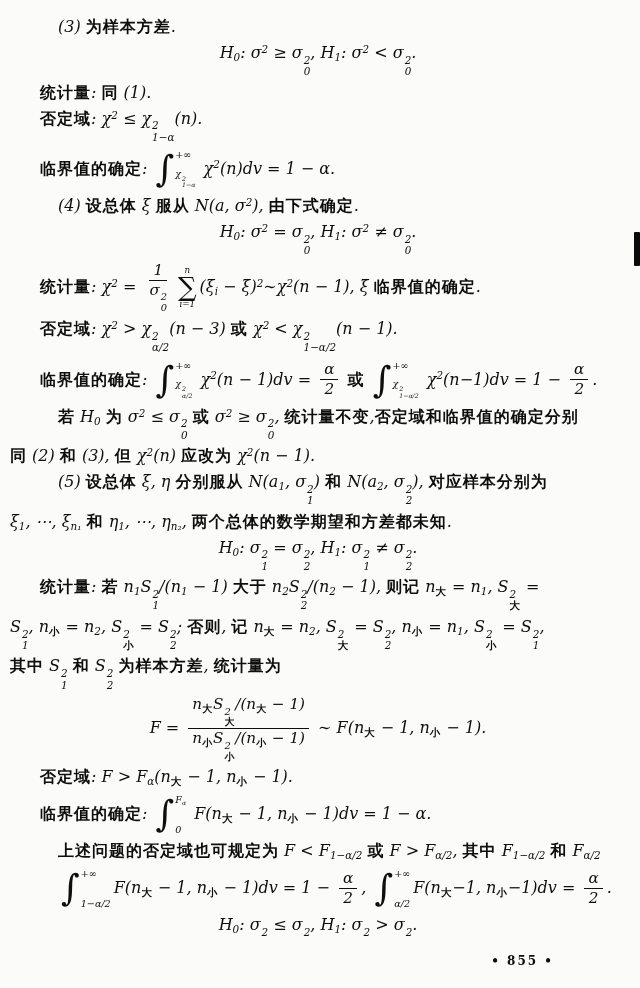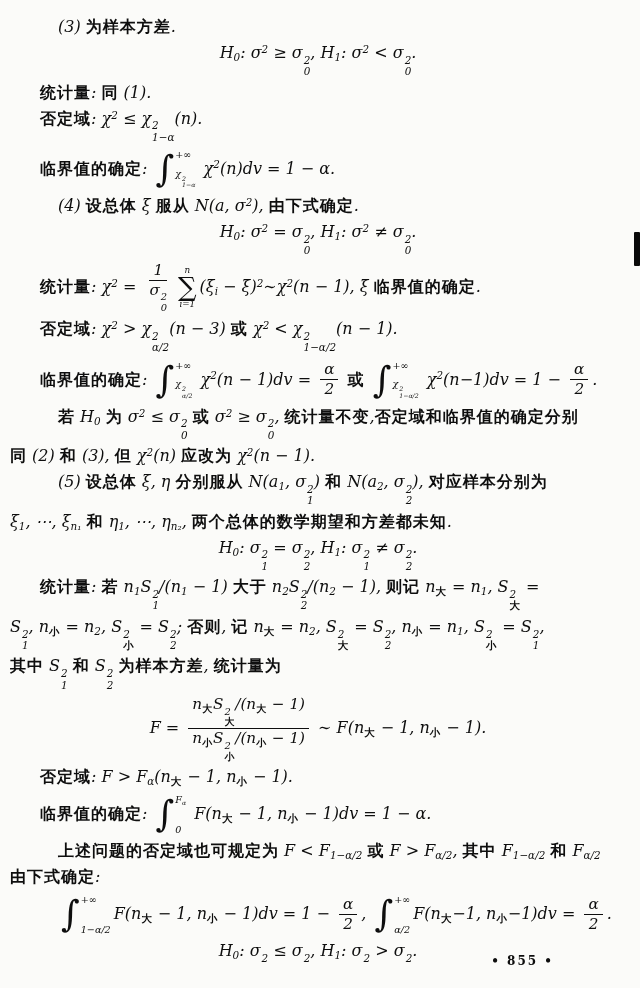--- a/index.html
+++ b/index.html
@@ -236,21 +236,20 @@
       </span><span class="math"> ∼ F(n</span><span class="sub"><span class="cjk">大</span></span><span class="math"> − 1, n</span><span class="sub"><span class="cjk">小</span></span><span class="math"> − 1).</span></div>
     <div class="line i1"><span class="cjk">否定域</span><span class="math">: F &gt; F</span><span class="sub"><span class="math">α</span></span><span class="math">(n</span><span class="sub"><span class="cjk">大</span></span><span class="math"> − 1, n</span><span class="sub"><span class="cjk">小</span></span><span class="math"> − 1).</span></div>
     <div class="line i1"><span class="cjk">临界值的确定</span><span class="math">: </span><span class="intwrap">
         <span class="int-sign">∫</span>
         <span class="int-b">
           <span><span class="math">F</span><span class="sub"><span class="math">α</span></span></span>
           <span><span class="math">0</span></span>
         </span>
       </span><span class="math"> F(n</span><span class="sub"><span class="cjk">大</span></span><span class="math"> − 1, n</span><span class="sub"><span class="cjk">小</span></span><span class="math"> − 1)dv = 1 − α.</span></div>
     <div class="line i2"><span class="cjk">上述问题的否定域也可规定为</span><span class="math"> F &lt; F</span><span class="sub"><span class="math">1−α/2</span></span><span class="math"> </span><span class="cjk">或</span><span class="math"> F &gt; F</span><span class="sub"><span class="math">α/2</span></span><span class="math">, </span><span class="cjk">其中</span><span class="math"> F</span><span class="sub"><span class="math">1−α/2</span></span><span class="math"> </span><span class="cjk">和</span><span class="math"> F</span><span class="sub"><span class="math">α/2</span></span></div>
-    <div class="line"><span class="cjk">由下式确定</span><span class="math">:</span></div>
     <div class="line i2"><span class="intwrap">
         <span class="int-sign">∫</span>
         <span class="int-b">
           <span><span class="math">+∞</span></span>
           <span><span class="math">1−α/2</span></span>
         </span>
       </span><span class="math">F(n</span><span class="sub"><span class="cjk">大</span></span><span class="math"> − 1, n</span><span class="sub"><span class="cjk">小</span></span><span class="math"> − 1)dv = 1 − </span><span class="frac">
         <span class="num"><span class="math">α</span></span>
         <span class="den"><span class="math">2</span></span>
       </span><span class="math">, </span><span class="intwrap">

